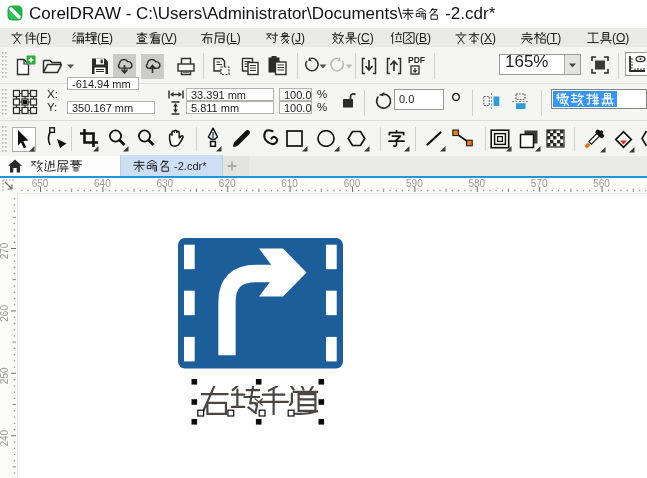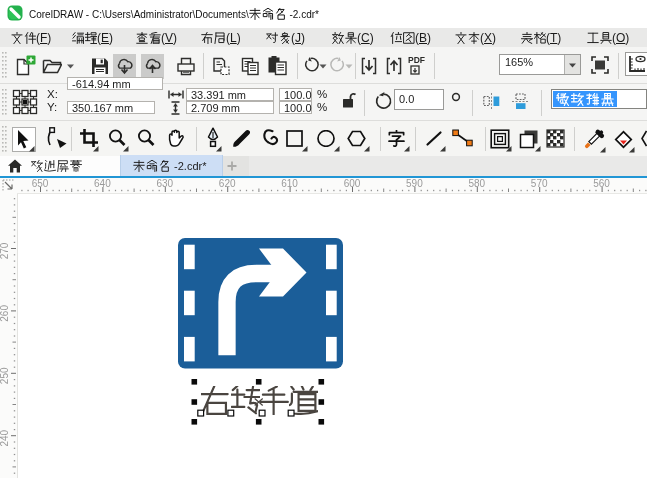--- a/index.html
+++ b/index.html
@@ -8,21 +8,21 @@
 .fld{position:absolute;background:#fff;border:1px solid #b4b2ae;font-size:11px;color:#1c1c1c;padding-left:4px;line-height:12px}
 u{text-decoration:underline}
 </style></head><body>
 <div class="row" style="top:0;height:28px;background:#fff"></div>
 <svg class="abs" style="left:7px;top:5px" width="16" height="16" viewBox="0 0 16 16">
     <rect x="0.5" y="0.5" width="15" height="15" rx="4.5" fill="#23b14d"></rect>
     <path d="M2 12 Q1 5 5 2 L14 11 Q11 15 4 14 Z" fill="#35d15f" opacity="0.6"></path>
     <rect x="3" y="3.4" width="13" height="5.2" rx="2.6" transform="rotate(45 8 8)" fill="#fff" opacity="0"></rect>
     <line x1="4" y1="4" x2="12" y2="12" stroke="#fff" stroke-width="3.4" stroke-linecap="round"></line>
   </svg>
-<div class="abs" style="left:29px;top:0;height:28px;display:flex;align-items:center;font-size:10px;color:#111;gap:0">
+<div class="abs" style="left:29px;top:0;height:28px;display:flex;align-items:center;font-size:17px;color:#111;gap:0">
     <span>CorelDRAW&nbsp;-&nbsp;C:\Users\Administrator\Documents\</span>
     <span style="display:inline-flex;gap:1px;align-items:center;flex:none">
       <svg viewBox="0 0 100 100" style="width:12px;height:12px;flex:none" fill="none" stroke="#111" stroke-width="8" stroke-linecap="round">
         <path d="M10 20 H90 M6 44 H94 M50 4 V96 M44 48 L16 82 M56 48 L84 82"></path>
       </svg>
       <svg viewBox="0 0 100 100" style="width:12px;height:12px;flex:none" fill="none" stroke="#111" stroke-width="8" stroke-linecap="round">
         <path d="M50 2 L12 26 M50 2 L88 26 M32 32 H68 M14 46 H42 V72 H14 Z M58 46 H88 V92 M58 46 V76 M74 58 V96"></path>
       </svg>
       <svg viewBox="0 0 100 100" style="width:12px;height:12px;flex:none" fill="none" stroke="#111" stroke-width="8" stroke-linecap="round">
         <path d="M42 2 L14 42 M28 12 H76 Q66 36 30 56 M50 24 L62 34 M28 58 H78 V94 H28 Z"></path>
@@ -237,21 +237,21 @@
     <path d="M5 2.5 H2.5 V17.5 H5 M13 2.5 H15.5 V17.5 H13" fill="none" stroke="#2e2e2c" stroke-width="1.5"></path>
     <path d="M9 15 V6 M5.5 9 L9 5 L12.5 9" fill="none" stroke="#2e2e2c" stroke-width="1.7"></path>
   </svg>
 <svg class="abs" style="left:407px;top:55px" width="20" height="22" viewBox="0 0 20 22">
     <text x="1" y="8" font-family="Liberation Sans" font-size="8.5" font-weight="bold" fill="#2b2b29">PDF</text>
     <rect x="4" y="11" width="8" height="8" fill="none" stroke="#2e2e2c" stroke-width="1.3"></rect>
     <path d="M8 13 V17 M6.3 15.3 L8 17.2 L9.7 15.3" fill="none" stroke="#2e2e2c" stroke-width="1.2"></path>
   </svg>
 <div class="sep" style="left:434px;top:53px;height:26px"></div>
 <div class="abs" style="left:499px;top:54px;width:82px;height:21px;background:#fff;border:1px solid #9a9a98"></div>
-<div class="abs" style="left:505px;top:54px;height:16px;display:flex;align-items:center;font-size:11px;color:#1c1c1c">165%</div>
+<div class="abs" style="left:505px;top:54px;height:16px;display:flex;align-items:center;font-size:17px;color:#1c1c1c">165%</div>
 <div class="abs" style="left:564px;top:55px;width:16px;height:19px;background:#e3e3e1;border-left:1px solid #b0b0ae"></div>
 <svg class="abs" style="left:568px;top:62px" width="9" height="6" viewBox="0 0 9 6">
     <path d="M1 1.5 H8 L4.5 5.5 Z" fill="#444"></path>
   </svg>
 <svg class="abs" style="left:590px;top:55px" width="20" height="20" viewBox="0 0 20 20">
     <path d="M2 6 V2 H6 M14 2 H18 V6 M18 14 V18 H14 M6 18 H2 V14" fill="none" stroke="#2b2b29" stroke-width="1.6"></path>
     <rect x="5" y="5.5" width="10" height="9" fill="#3a3a38"></rect>
   </svg>
 <div class="sep" style="left:618px;top:53px;height:26px"></div>
 <div class="abs" style="left:625px;top:52px;width:24px;height:24px;background:#fff;border:1px solid #9a9a98"></div>
@@ -288,32 +288,32 @@
     <rect x="1.5" y="10" width="6" height="6" fill="#fff" stroke="#2b2b29" stroke-width="1.3"></rect>
     <rect x="10" y="10" width="6" height="6" fill="#fff" stroke="#2b2b29" stroke-width="1.3"></rect>
     <rect x="18.5" y="10" width="6" height="6" fill="#fff" stroke="#2b2b29" stroke-width="1.3"></rect>
     <rect x="1.5" y="18.5" width="6" height="6" fill="#fff" stroke="#2b2b29" stroke-width="1.3"></rect>
     <rect x="10" y="18.5" width="6" height="6" fill="#fff" stroke="#2b2b29" stroke-width="1.3"></rect>
     <rect x="18.5" y="18.5" width="6" height="6" fill="#fff" stroke="#2b2b29" stroke-width="1.3"></rect>
     <rect x="11" y="11" width="4" height="4" fill="#111"></rect>
   </svg>
 <div class="abs" style="left:47px;top:88px;width:12px;height:12px;font-size:11.5px;color:#1c1c1c">X:</div>
 <div class="abs" style="left:47px;top:101px;width:12px;height:12px;font-size:11.5px;color:#1c1c1c">Y:</div>
-<div class="fld" style="left:67px;top:77px;width:96px;height:13px">-614.94 mm</div>
+<div class="fld" style="left:67px;top:77px;width:72px;height:13px">-614.94 mm</div>
 <div class="fld" style="left:67px;top:100.5px;width:88px;height:13px">350.167 mm</div>
 <svg class="abs" style="left:168px;top:90px" width="16" height="9" viewBox="0 0 16 9">
     <path d="M1 0.5 V8.5 M15 0.5 V8.5 M2.5 4.5 H13.5" stroke="#2b2b29" stroke-width="1.4" fill="none"></path>
     <path d="M2.5 4.5 L5.5 2 V7 Z M13.5 4.5 L10.5 2 V7 Z" fill="#2b2b29"></path>
   </svg>
 <svg class="abs" style="left:171px;top:101px" width="9" height="14" viewBox="0 0 9 14">
     <path d="M0.5 1 H8.5 M0.5 13 H8.5 M4.5 2.5 V11.5" stroke="#2b2b29" stroke-width="1.4" fill="none"></path>
     <path d="M4.5 2.5 L2 5.5 H7 Z M4.5 11.5 L2 8.5 H7 Z" fill="#2b2b29"></path>
   </svg>
 <div class="fld" style="left:186px;top:87.5px;width:88px;height:13px">33.391 mm</div>
-<div class="fld" style="left:186px;top:100.5px;width:88px;height:13px">2.709 mm</div>
+<div class="fld" style="left:186px;top:100.5px;width:88px;height:13px">5.811 mm</div>
 <div class="fld" style="left:279px;top:87.5px;width:33px;height:13px">100.0</div>
 <div class="fld" style="left:279px;top:100.5px;width:33px;height:13px">100.0</div>
 <div class="abs" style="left:317px;top:88px;font-size:11.5px;color:#1c1c1c">%</div>
 <div class="abs" style="left:317px;top:101px;font-size:11.5px;color:#1c1c1c">%</div>
 <svg class="abs" style="left:342px;top:92px" width="14" height="17" viewBox="0 0 14 17">
     <rect x="1" y="7" width="10" height="8.5" fill="#2b2b29" rx="0.5"></rect>
     <path d="M8.5 7 V4.5 A3 3 0 0 1 13.5 2.6" fill="none" stroke="#2b2b29" stroke-width="1.8"></path>
   </svg>
 <div class="sep" style="left:364px;top:90px;height:26px"></div>
 <svg class="abs" style="left:374px;top:92px" width="19" height="18" viewBox="0 0 19 18">

